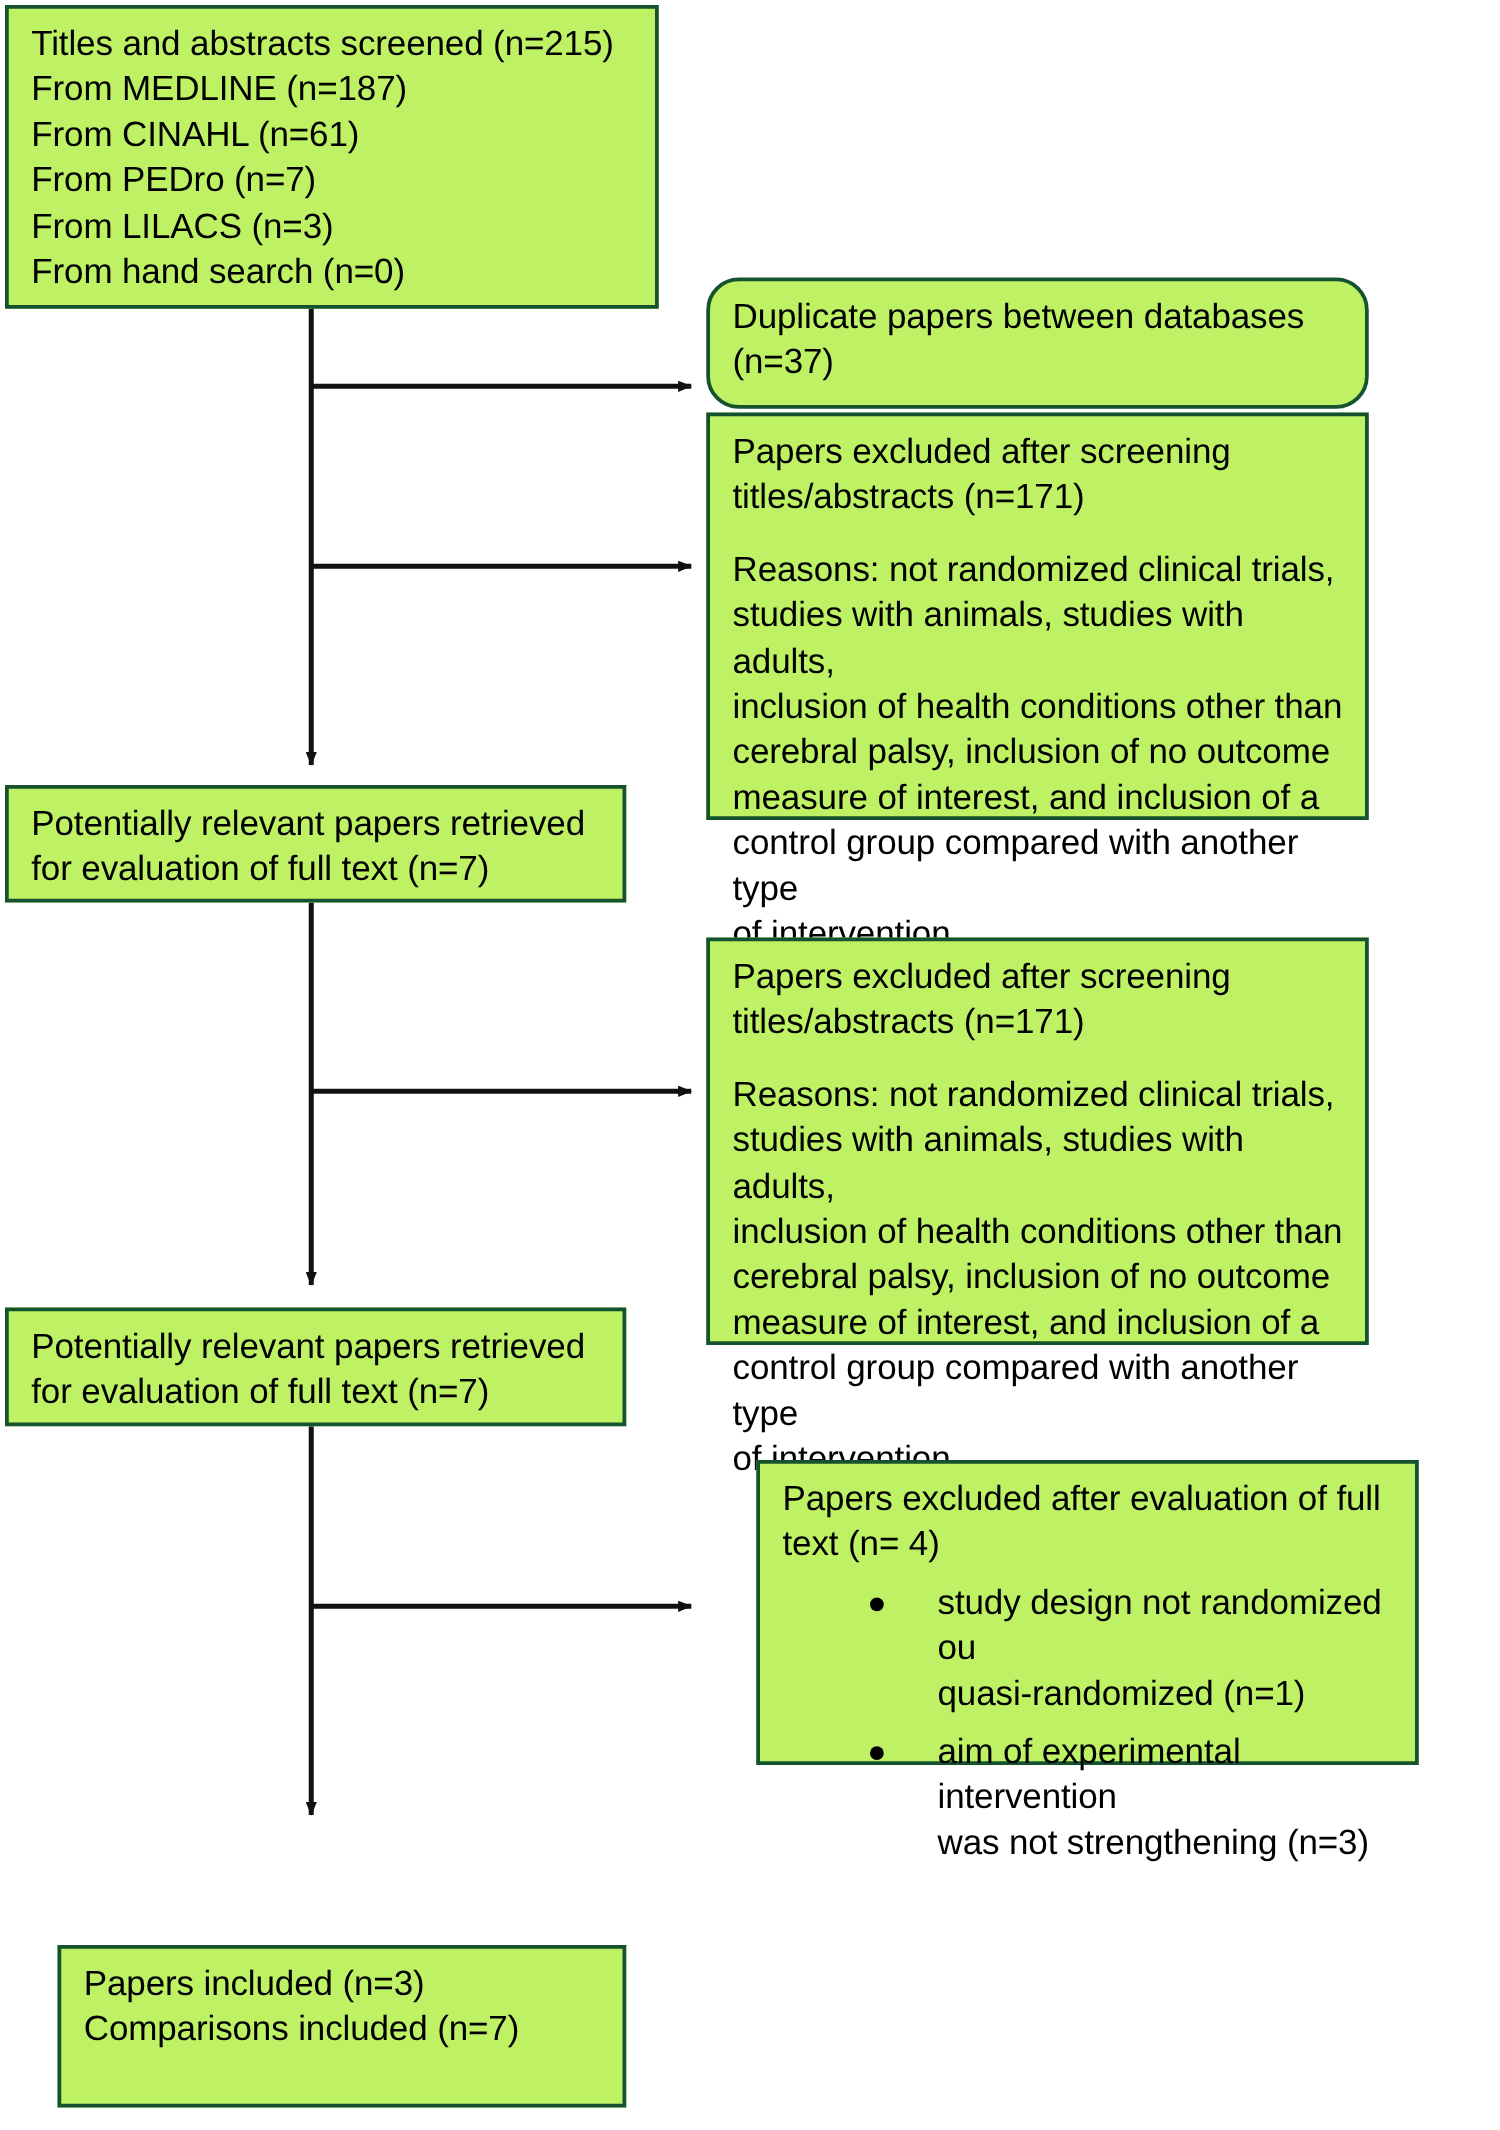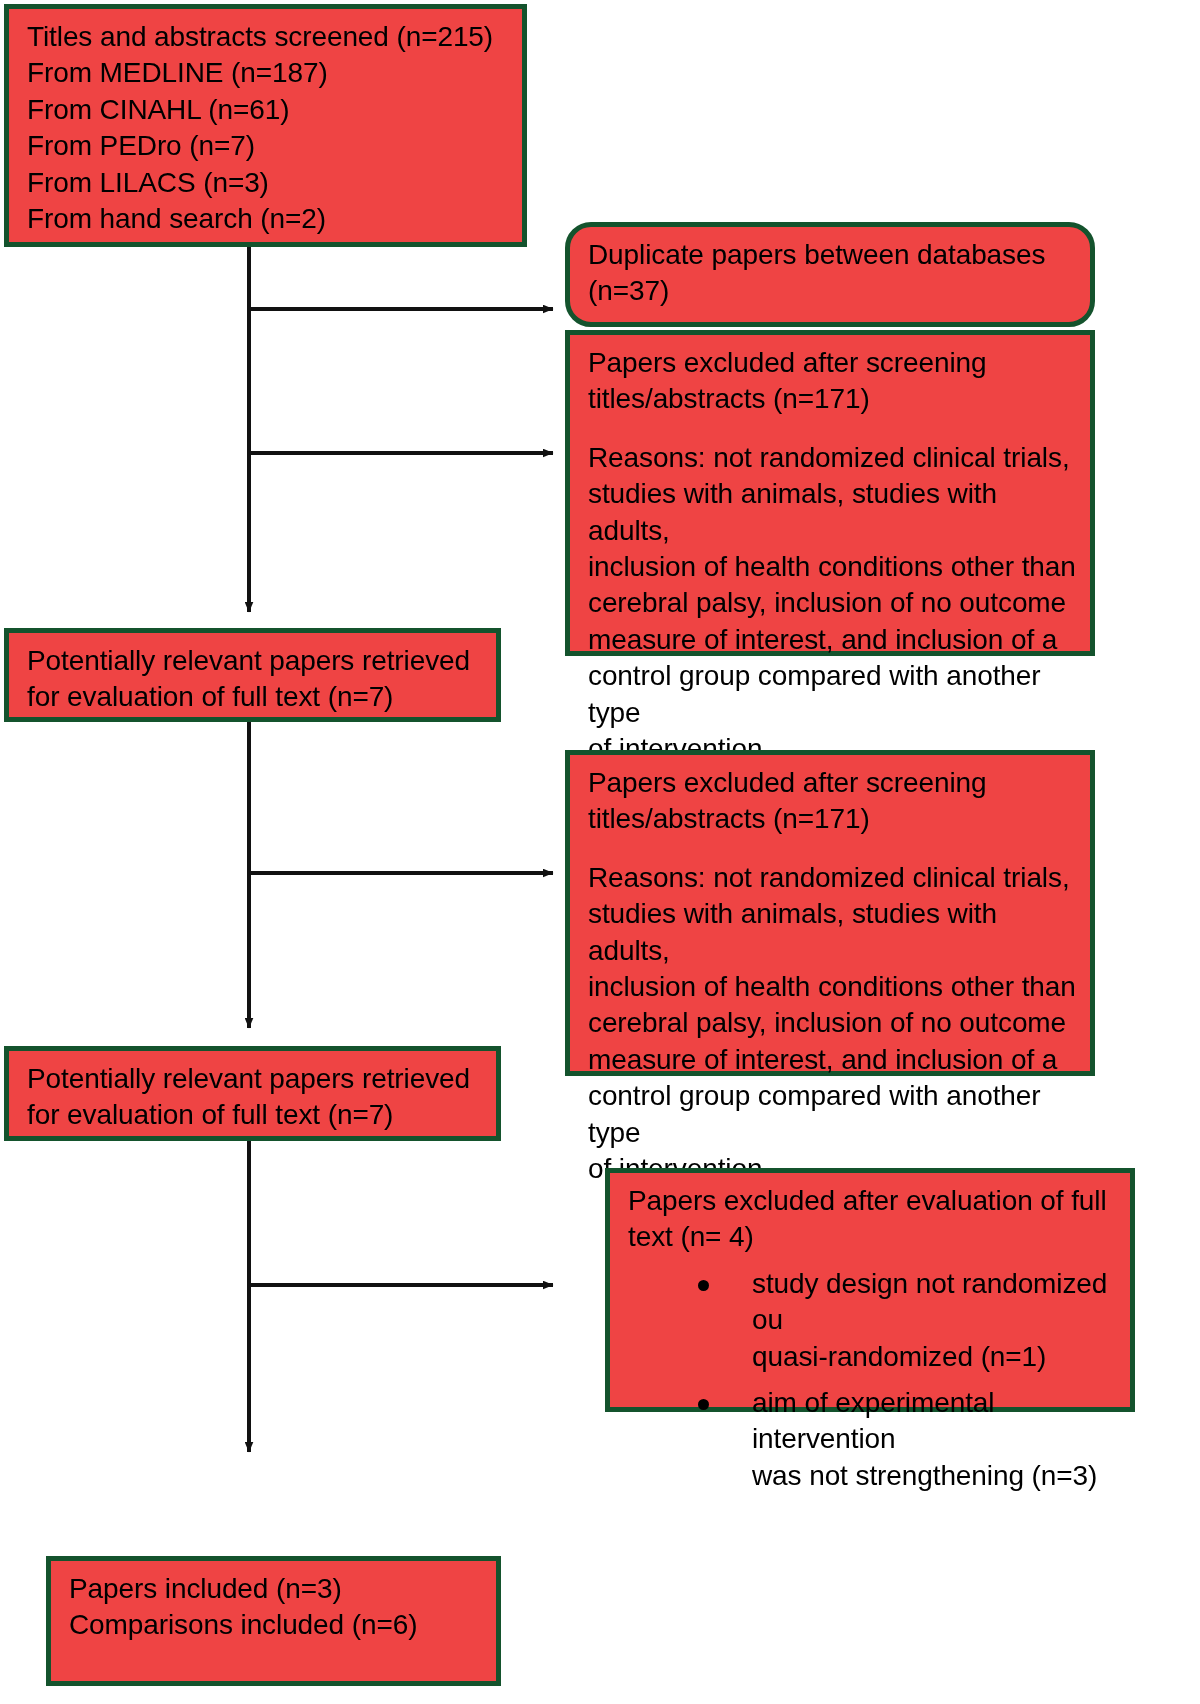--- a/index.html
+++ b/index.html
@@ -11,22 +11,22 @@
   #stage{
     position:relative;
     width:1200px;
     height:1704px;
     background:#ffffff;
     overflow:hidden;
   }
   .box{
     position:absolute;
     box-sizing:border-box;
-    border:5px solid #14532d;
-    background:#ef4444;
+    border:3px solid #14532d;
+    background:#bef264;
     padding:10px 14px 10px 18px;
     font-size:28px;
     line-height:1.30;
     letter-spacing:-0.1px;
   }
   .box p{margin:0;}
   .box .gap{height:22px;}
   .bullets{
     margin:0;
     padding:0;
@@ -80,21 +80,21 @@
 
     <line x1="249" y1="1285" x2="553" y2="1285" stroke="#111111" stroke-width="4" marker-end="url(#arrowhead)"></line>
   </svg>
 
   <div class="box" style="left:4px; top:4px; width:523px; height:243px;">
     <p>Titles and abstracts screened (n=215)</p>
     <p>From MEDLINE (n=187)</p>
     <p>From CINAHL  (n=61)</p>
     <p>From PEDro (n=7)</p>
     <p>From LILACS (n=3)</p>
-    <p>From hand search (n=2)</p>
+    <p>From hand search (n=0)</p>
   </div>
 
   <div class="box" style="left:565px; top:222px; width:530px; height:105px;border-radius:26px;">
     <p>Duplicate papers between databases</p>
     <p>(n=37)</p>
   </div>
 
   <div class="box" style="left:565px; top:330px; width:530px; height:326px;">
     <p>Papers excluded after screening</p>
     <p>titles/abstracts (n=171)</p>
@@ -143,16 +143,16 @@
       <li>
         <span class="bullet-dot"></span>
         <span>aim of experimental intervention</span><br>
         <span>was not strengthening (n=3)</span>
       </li>
     </ul>
   </div>
 
   <div class="box" style="left:46px; top:1556px; width:455px; height:130px;">
     <p>Papers included (n=3)</p>
-    <p>Comparisons included (n=6)</p>
+    <p>Comparisons included (n=7)</p>
   </div>
 
 </div>
 
 </body></html>

